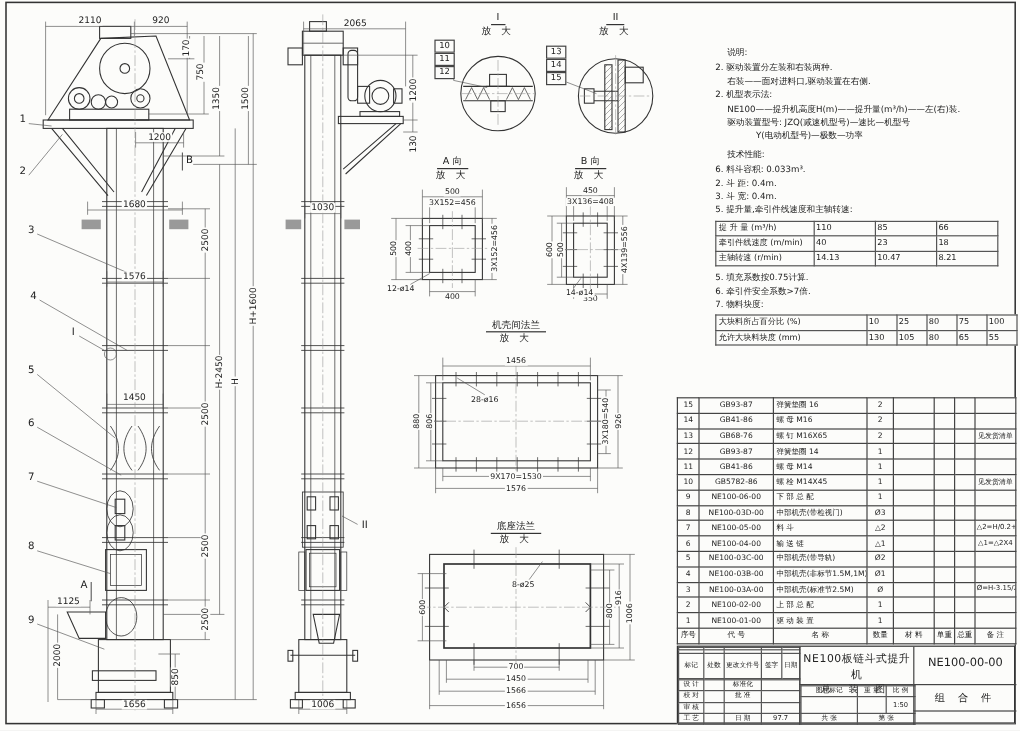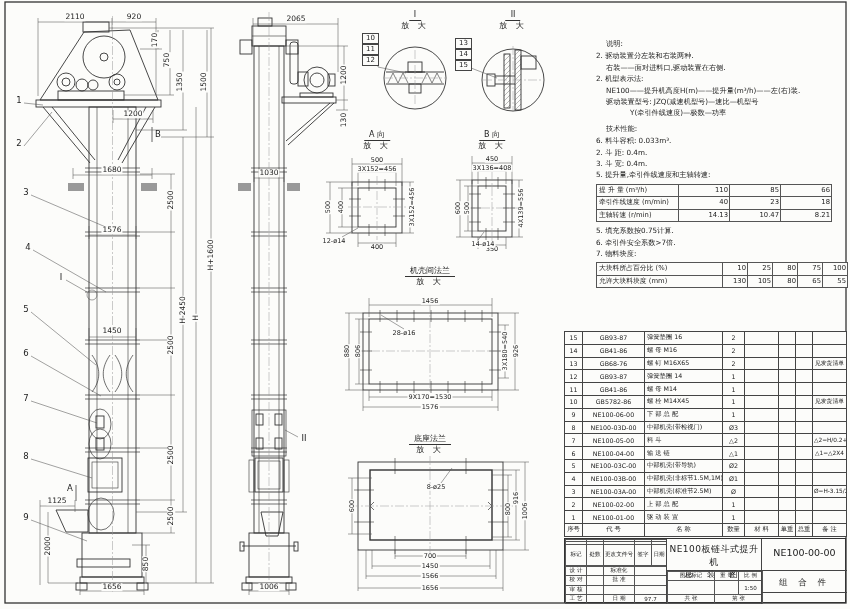--- a/index.html
+++ b/index.html
@@ -17,21 +17,21 @@
     font-size:8px;line-height:1.25;white-space:nowrap}
   .dtitle .t{display:inline-block;border-bottom:1px solid #333;padding:0 5px}
   .dtitle .s{display:block;letter-spacing:3px}
   
   .rnotes{position:absolute;left:596px;top:38px;width:252px;font-size:7.2px;line-height:11.4px}
   .rnotes .hd{padding-left:10px;margin-bottom:1px}
   .in1{padding-left:10px}
   .in2{padding-left:34px}
   table.mini{border-collapse:collapse;table-layout:fixed;margin:3px 0 3px 0;background:#fcfcfa}
   table.mini td{border:1px solid #555;font-size:6.8px;height:10.5px;padding:0 1px;
-    text-align:right;white-space:nowrap;overflow:hidden}
+    text-align:left;white-space:nowrap;overflow:hidden}
   table.mini td.l{text-align:left;padding-left:2px}
   
   table.pt{position:absolute;left:564px;top:331px;width:282px;border-collapse:collapse;
     table-layout:fixed;background:#fcfcfa}
   table.pt td{border:1px solid #444;font-size:6.3px;height:11.8px;padding:0 1px;
     text-align:center;white-space:nowrap;overflow:hidden}
   table.pt td.nm{text-align:left;padding-left:2px}
   table.pt td.rm{font-size:5.8px}
   
   .tb{position:absolute;left:564px;top:538px;width:282px;height:65px;border:1.4px solid #333;
@@ -310,21 +310,21 @@
 <div class="lab sm" style="left:430px;top:576px">1566</div>
 <div class="lab sm" style="left:430px;top:588px">1656</div>
 
 <div class="rnotes">
   <div class="hd">说明:</div>
   <div>2. 驱动装置分左装和右装两种.</div>
   <div class="in1">右装——面对进料口,驱动装置在右侧.</div>
   <div>2. 机型表示法:</div>
   <div class="in1">NE100——提升机高度H(m)——提升量(m³/h)——左(右)装.</div>
   <div class="in1">驱动装置型号: JZQ(减速机型号)—速比—机型号</div>
-  <div class="in2">Y(牵引件线速度)—极数—功率</div>
+  <div class="in2">Y(电动机型号)—极数—功率</div>
   <div class="hd" style="margin-top:4px">技术性能:</div>
   <div>6. 料斗容积: 0.033m³.</div>
   <div>2. 斗  距: 0.4m.</div>
   <div>3. 斗  宽: 0.4m.</div>
   <div>5. 提升量,牵引件线速度和主轴转速:</div>
   <table class="mini">
     <colgroup>
           <col style="width:82px">
           <col style="width:51px">
           <col style="width:51px">

